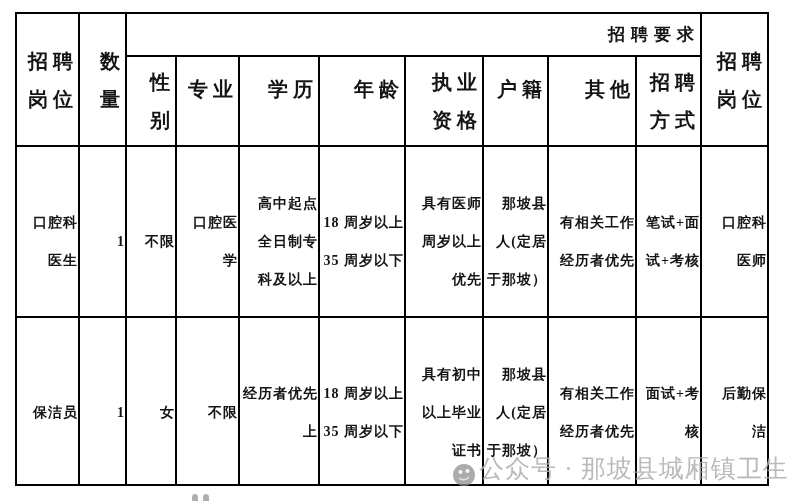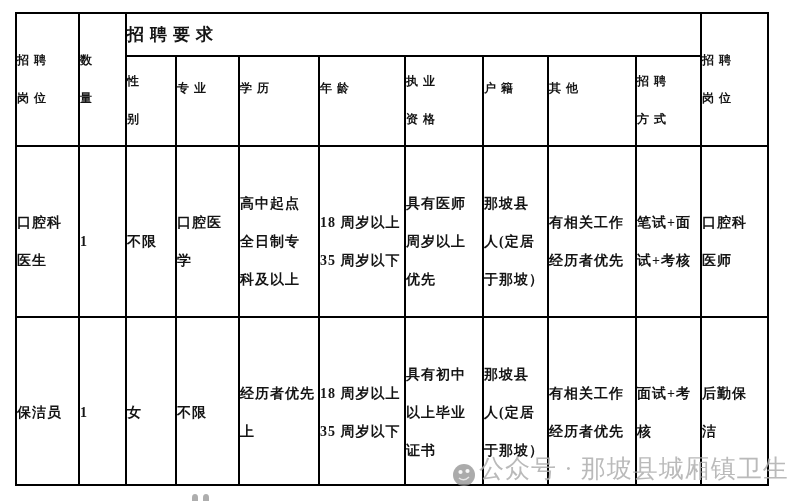--- a/index.html
+++ b/index.html
@@ -22,41 +22,40 @@
     left: 15px;
     top: 12px;
     width: 752px;
     border-collapse: collapse;
     table-layout: fixed;
   }
   table.recruit th,
   table.recruit td {
     border: 2px solid #000000;
     padding: 0;
-    text-align: left;
+    text-align: right;
     vertical-align: middle;
     font-weight: 700;
     color: #141414;
     white-space: pre-line;
     line-height: 38px;
     overflow: hidden;
   }
   tr.group-row { height: 43px; }
   tr.sub-row   { height: 90px; }
   tr.data-row-1 { height: 171px; }
   tr.data-row-2 { height: 168px; }
 
   th.group-header {
     font-size: 17px;
     letter-spacing: 6px;
   }
   th.col-header {
-    font-size: 12px;
+    font-size: 20px;
     letter-spacing: 5px;
-    font-family: Liberation Mono, monospace;
   }
   th.col-header.up {
     vertical-align: middle;
     padding-bottom: 24px;
   }
   td.cell {
     font-size: 14px;
     letter-spacing: 1px;
   }
   tr.data-row-1 td.cell { padding-top: 20px; }

